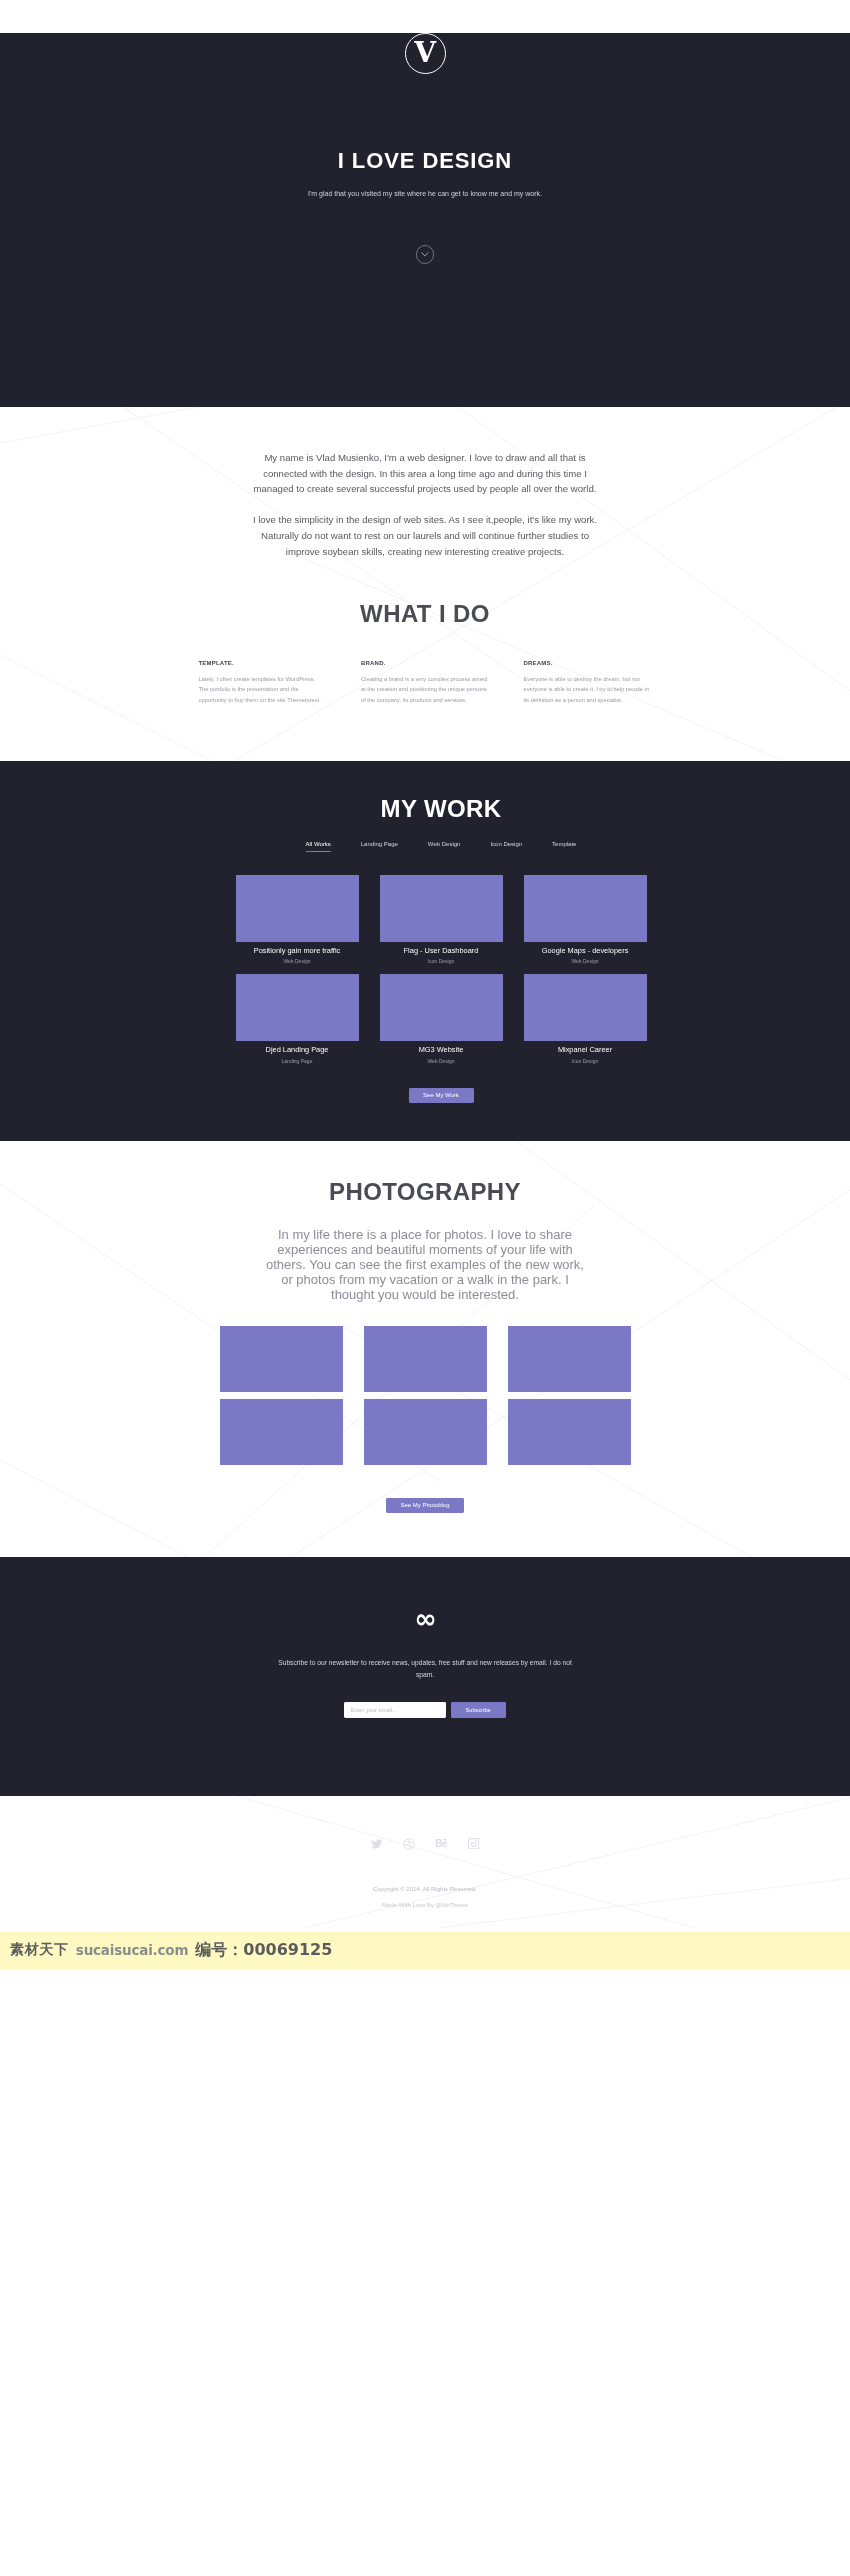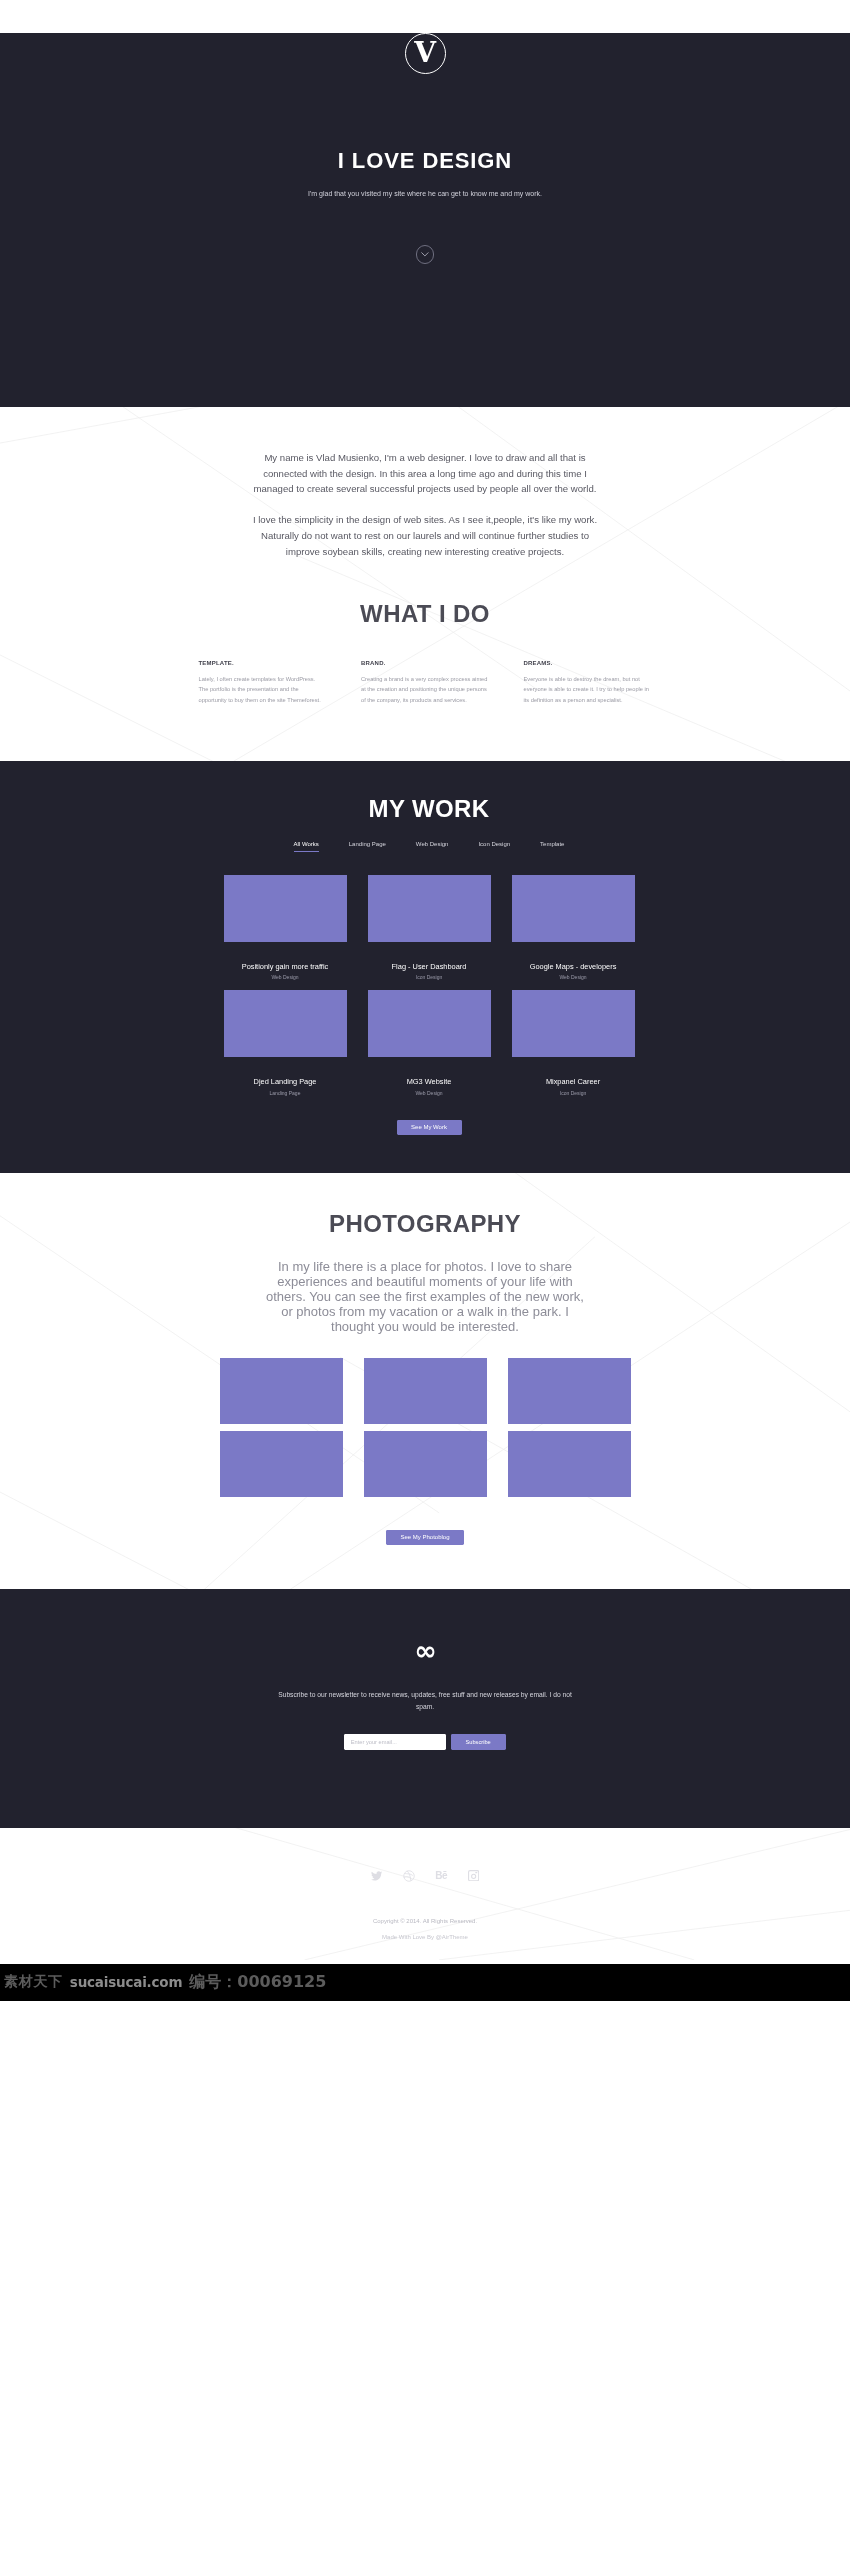--- a/index.html
+++ b/index.html
@@ -96,21 +96,21 @@
     color: #3f3f4a;
     margin-bottom: 7.8px;
   }
   .col p {
     font-size: 5.7px;
     line-height: 10.3px;
     color: #9a9aa4;
   }
 
   
-  .mywork { padding: 34px 4px 38px; }
+  .mywork { padding: 34px 16px 38px; }
   .mywork h2 { margin-bottom: 18.4px; }
   .filters {
     display: flex; justify-content: center; gap: 30px;
     margin-bottom: 23px;
   }
   .filters a {
     font-size: 6px;
     color: #d6d6de;
     text-decoration: none;
     padding-bottom: 3.5px;
@@ -129,21 +129,21 @@
   }
   .work-item { cursor: pointer; }
   .thumb {
     width: 123px; height: 67px;
     background: #7b79c6;
   }
   .work-item .cap {
     text-align: center;
     font-size: 7.4px;
     color: #ffffff;
-    margin-top: 20px;
+    margin-top: 4px;
   }
   .work-item .sub {
     text-align: center;
     font-size: 5px;
     color: #9c9cab;
     margin-top: 3.5px;
   }
   .btn {
     display: block;
     margin: 24px auto 0;
@@ -240,23 +240,23 @@
     font-family: "Liberation Sans", sans-serif;
     letter-spacing: -0.4px;
   }
   .copy { font-size: 6px; color: #b9b9c2; }
   .madeby { font-size: 6px; color: #c6c6ce; margin-top: 10px; }
 
   
   .watermark {
     height: 37px;
     display: flex; align-items: center;
-    padding-left: 4px;
+    padding-left: 10px;
     gap: 7px;
-    background: #000000;
+    background: #fef9c3;
     position: relative; z-index: 5;
   }
   .wm-cn {
     font-family: "DejaVu Sans", sans-serif;
     font-size: 14px; font-weight: bold;
     color: #5c5c5c;
     letter-spacing: 0.7px;
   }
   .wm-url {
     font-family: "DejaVu Sans", sans-serif;

